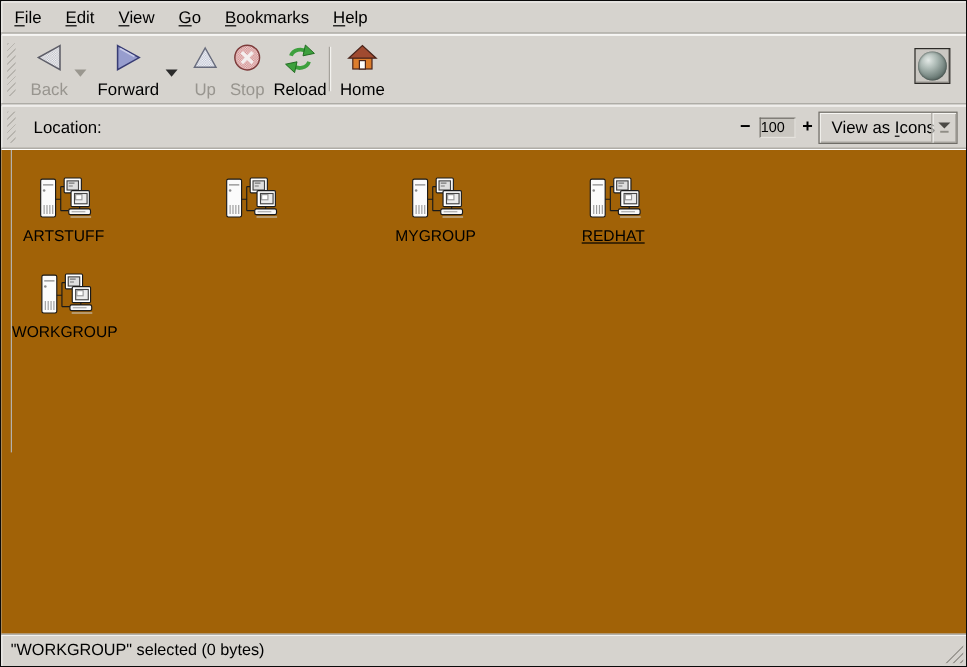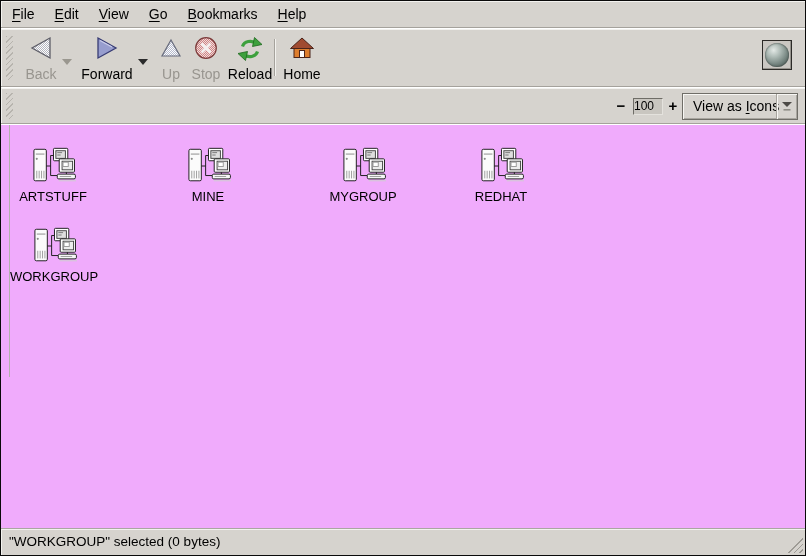--- a/index.html
+++ b/index.html
@@ -55,21 +55,21 @@
     font-size:12px;line-height:15px;}
   #view-as{position:absolute;left:681px;top:5px;width:116px;height:27px;
     background:#d6d3ce;border:1px solid #6f6d67;
     box-shadow:inset 1px 1px 0 #f7f6f3, inset -1px -1px 0 #a8a59f;
     font-size:14px;cursor:default;}
   #view-as .va-text{position:absolute;left:10px;top:0;line-height:25px;white-space:nowrap;}
   #view-as .va-arrow{position:absolute;right:0;top:0;bottom:0;width:21px;
     border-left:1px solid #a8a59f;box-shadow:inset 1px 0 0 #f7f6f3;
     display:flex;align-items:center;justify-content:center;}
   
-  #content{position:absolute;left:0;right:0;top:124px;height:404px;background:#f0abfc;}
+  #content{position:absolute;left:0;right:0;top:124px;height:404px;background:#a16207;}
   #pane-sep{position:absolute;left:8px;top:0;width:1px;height:252px;background:#b4b1ac;}
   .icon-item{position:absolute;width:120px;text-align:center;cursor:default;}
   .icon-item svg{display:block;margin:0 auto;}
   .icon-label{font-size:13px;margin-top:2px;white-space:nowrap;}
   
   #statusbar{bottom:0;height:27px;border-top:1px solid #aaa7a1;
     box-shadow:inset 1px 1px 0 #f3f2ef;}
   #status-text{position:absolute;left:8px;top:0;line-height:26px;font-size:13.5px;}
   #resize-grip{position:absolute;right:2px;bottom:2px;width:19px;height:19px;
     background:repeating-linear-gradient(135deg,#9e9b95 0 1px,rgba(0,0,0,0) 1px 4px);
@@ -175,20 +175,21 @@
       <span class="tlabel">Home</span>
     </div>
 
     <div id="throbber">
       <div class="sphere"></div>
     </div>
   </div>
 
   <div class="bar" id="locbar">
     <div class="handle" id="loc-handle"></div>
+    <span id="loc-label">Location:</span>
     <button class="zoomglyph" id="zoom-out">−</button>
     <div id="zoom-box">100</div>
     <button class="zoomglyph" id="zoom-in">+</button>
     <div id="view-as">
       <span class="va-text"><span>View as </span><span class="mn">I</span><span>cons</span></span>
       <span class="va-arrow">
         <svg width="12" height="11" viewBox="0 0 12 11">
             <polygon points="1,1 11,1 6,6" fill="#4c4a46"></polygon>
             <rect x="2.5" y="8" width="7" height="1.6" fill="#8f8d86"></rect>
           </svg>
@@ -243,21 +244,20 @@
         <line x1="29.5" y1="8" x2="34.5" y2="8" stroke="#777"></line>
           <line x1="29.5" y1="10.5" x2="33" y2="10.5" stroke="#777"></line>
         <rect x="31.5" y="14.5" width="16" height="14" rx="1" fill="#fff" stroke="#1a1a1a"></rect>
         <rect x="34.5" y="17" width="11" height="9" fill="#ececec" stroke="#444"></rect>
         <rect x="35.5" y="18" width="5.5" height="4.5" fill="#fff" stroke="#999"></rect>
         <line x1="39" y1="28.5" x2="39" y2="30.5" stroke="#1a1a1a"></line>
         <rect x="29.5" y="30.5" width="19" height="5" rx="1.5" fill="#f6f6f6" stroke="#1a1a1a"></rect>
         <line x1="32" y1="33" x2="44" y2="33" stroke="#9c9c9c"></line>
         <line x1="31" y1="37.5" x2="49" y2="37.5" stroke="#cfcfcf"></line>
       </svg>
-      <div class="icon-label">MINE</div>
     </div>
 
     <div class="icon-item" style="left:302px;top:20px;">
       <svg width="48" height="42" viewBox="0 0 50 44">
         <rect x="5" y="4.5" width="13" height="33" rx="1.5" fill="#fbfbfb" stroke="#1a1a1a"></rect>
         <line x1="7" y1="9.5" x2="16" y2="9.5" stroke="#8a8a8a"></line>
         <circle cx="8" cy="14.5" r="1.1" fill="#8a8a8a"></circle>
         <g stroke="#9c9c9c">
             <line x1="8" y1="27" x2="8" y2="35"></line>
             <line x1="10.5" y1="27" x2="10.5" y2="35"></line>
@@ -273,21 +273,21 @@
         <rect x="34.5" y="17" width="11" height="9" fill="#ececec" stroke="#444"></rect>
         <rect x="35.5" y="18" width="5.5" height="4.5" fill="#fff" stroke="#999"></rect>
         <line x1="39" y1="28.5" x2="39" y2="30.5" stroke="#1a1a1a"></line>
         <rect x="29.5" y="30.5" width="19" height="5" rx="1.5" fill="#f6f6f6" stroke="#1a1a1a"></rect>
         <line x1="32" y1="33" x2="44" y2="33" stroke="#9c9c9c"></line>
         <line x1="31" y1="37.5" x2="49" y2="37.5" stroke="#cfcfcf"></line>
       </svg>
       <div class="icon-label">MYGROUP</div>
     </div>
 
-    <div class="icon-item" style="left:440px;top:20px;">
+    <div class="icon-item" style="left:450px;top:20px;text-decoration:underline;">
       <svg width="48" height="42" viewBox="0 0 50 44">
         <rect x="5" y="4.5" width="13" height="33" rx="1.5" fill="#fbfbfb" stroke="#1a1a1a"></rect>
         <line x1="7" y1="9.5" x2="16" y2="9.5" stroke="#8a8a8a"></line>
         <circle cx="8" cy="14.5" r="1.1" fill="#8a8a8a"></circle>
         <g stroke="#9c9c9c">
             <line x1="8" y1="27" x2="8" y2="35"></line>
             <line x1="10.5" y1="27" x2="10.5" y2="35"></line>
             <line x1="13" y1="27" x2="13" y2="35"></line>
             <line x1="15.5" y1="27" x2="15.5" y2="35"></line>
           </g>

